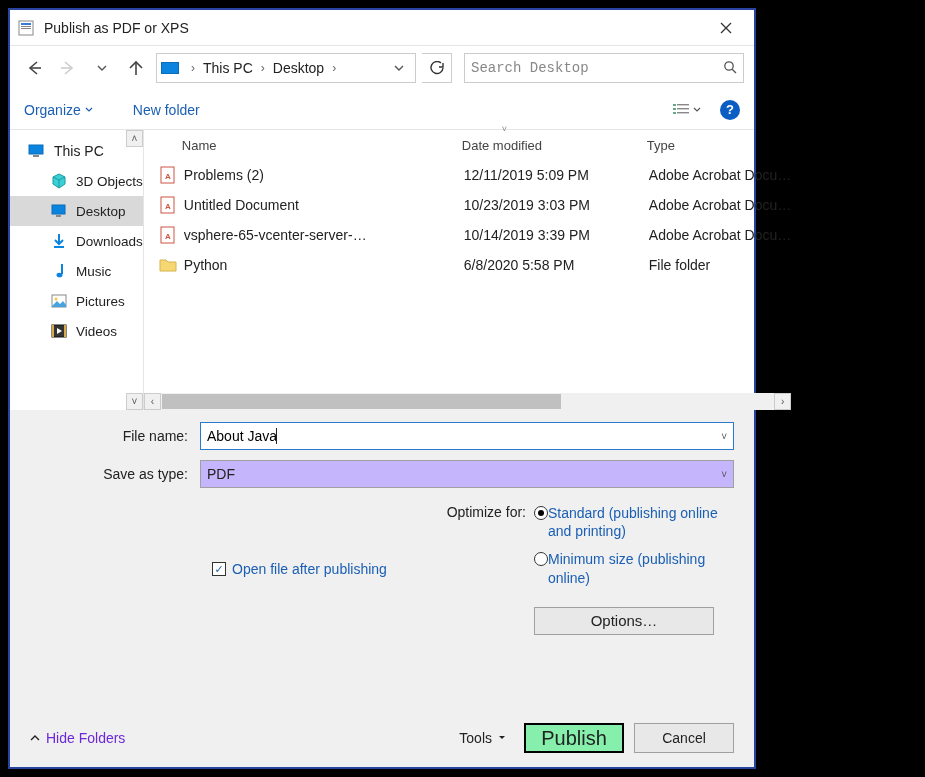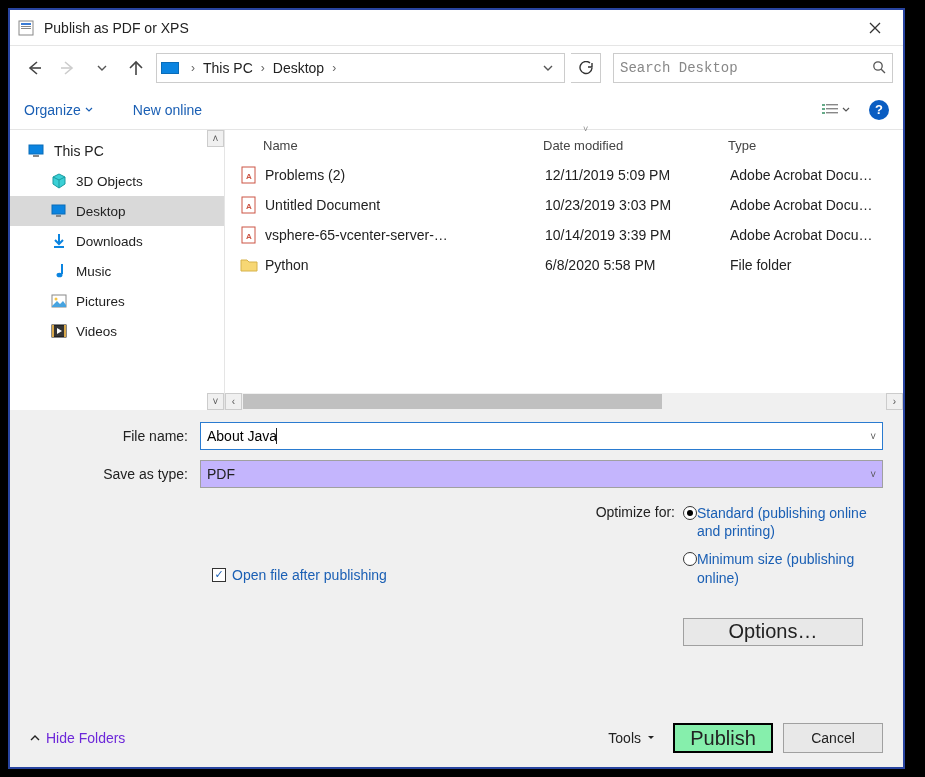--- a/index.html
+++ b/index.html
@@ -8,21 +8,21 @@
     font-family: "Segoe UI", Arial, sans-serif;
     font-size: 13px;
     background: #000;
     width: 925px;
     height: 777px;
     padding: 8px;
     position: relative;
   }
   .win {
     background:#fff;
-    width: 897px;
+    width: 748px;
     height: 761px;
     border: 2px solid #2844a0;
     position: relative;
     display: flex;
     flex-direction: column;
   }
   
   .titlebar {
     height: 36px;
     display:flex;
@@ -229,21 +229,21 @@
   .optlabel { font-size:14px; color:#222; text-align:right; }
   .radiostack { display:flex; flex-direction:column; gap:10px; width:200px;}
   .radio { display:flex; align-items:flex-start; color:#1a5fb4; font-size:14px; line-height:1.3;}
   .rcircle { width:14px;height:14px;border:1px solid #333;border-radius:50%;background:#fff;flex-shrink:0;margin-top:2px;display:flex;align-items:center;justify-content:center;}
   .rcircle .dot{width:6px;height:6px;border-radius:50%;background:#000;}
   .optionsbtn {
     width:180px; height:28px;
     border:1px solid #a0a0a0;
     background:#e8e8e8;
     display:flex;align-items:center;justify-content:center;
-    font-size:20px; color:#222; margin-top:21px;
+    font-size:15px; color:#222; margin-top:10px;
   }
   
   .footer {
     display:flex; align-items:center;
     padding:12px 20px 14px 20px;
     background:#f0f0f0;
   }
   .hidefolders { display:flex; align-items:center; gap:6px; font-size:14px; color:#6d28d9; }
   .footer .fspace{flex:1;}
   .toolsmenu { font-size:14px; color:#222; display:flex; align-items:center; gap:6px; margin-right:18px;}
@@ -340,21 +340,21 @@
     </div>
   </div>
 
   <div class="toolbar">
     <div class="org">
       <span>Organize</span>
       <svg width="8" height="8" viewBox="0 0 8 8">
           <path d="M1 2 L4 5 L7 2" fill="none" stroke="#1a5fb4" stroke-width="1.2"></path>
         </svg>
     </div>
-    <div class="newf">New online</div>
+    <div class="newf">New folder</div>
     <div class="tspace"></div>
     <div class="viewbtn">
       <svg width="16" height="14" viewBox="0 0 16 14">
         <rect x="0" y="1" width="3" height="2" fill="#6a8"></rect>
           <rect x="4" y="1" width="12" height="1.4" fill="#888"></rect>
         <rect x="0" y="5" width="3" height="2" fill="#6a8"></rect>
           <rect x="4" y="5" width="12" height="1.4" fill="#888"></rect>
         <rect x="0" y="9" width="3" height="2" fill="#6a8"></rect>
           <rect x="4" y="9" width="12" height="1.4" fill="#888"></rect>
       </svg>

